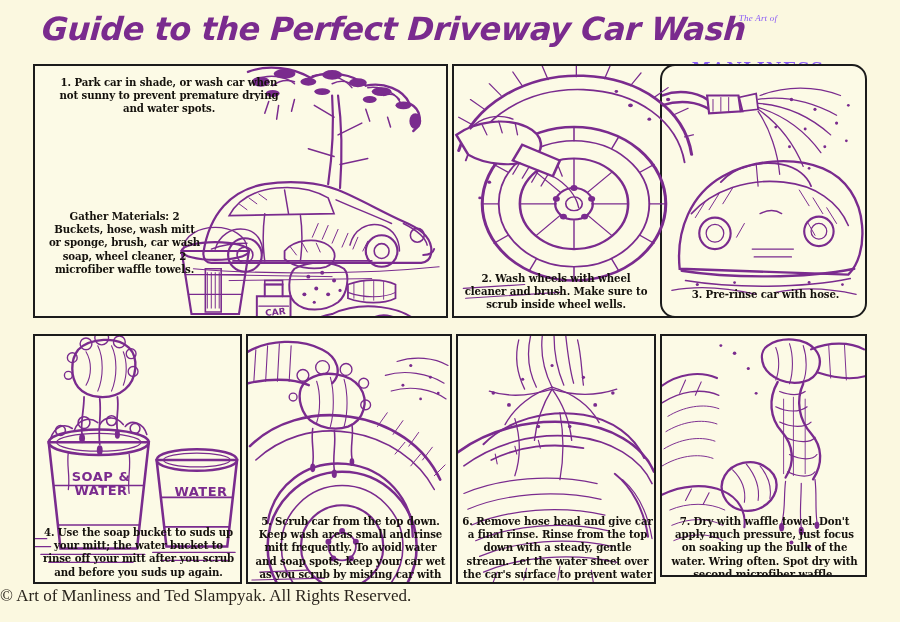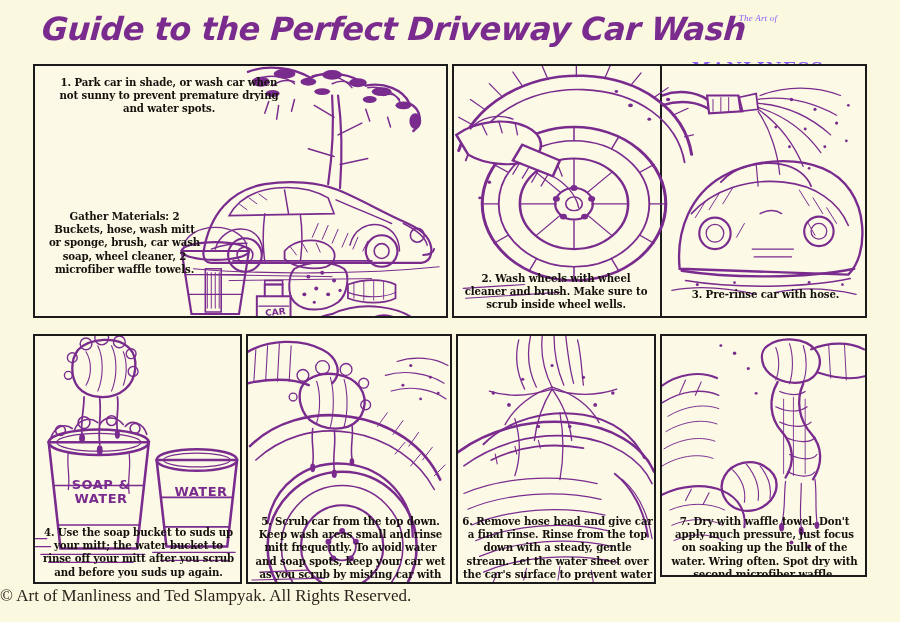--- a/index.html
+++ b/index.html
@@ -345,21 +345,21 @@
               <circle cx="22" cy="134" r="1.4"></circle>
           </g>
 
           <path d="M8 226 L60 222 M10 236 L90 230" stroke-width="1.2"></path>
         </g>
       </svg>
     </div>
     <div class="caption" style="left:8px; width:188px; top:206px;">2. Wash wheels with wheel cleaner and brush. Make sure to scrub inside wheel wells.</div>
   </div>
 
-  <div class="panel" style="left:660px; top:64px; width:207px; height:254px;">
+  <div class="panel" style="left:660px; top:64px; width:207px; height:254px;border-radius:15px;">
     <div class="art">
       <svg viewBox="0 0 207 254" preserveAspectRatio="none">
         <g stroke="#7a2b8e" fill="none" stroke-width="1.5" stroke-linecap="round">
 
           <path d="M0 30 C16 24 34 26 46 34" stroke-width="2.6"></path>
           <path d="M0 40 C18 34 36 36 48 44" stroke-width="2.6"></path>
           <path d="M46 30 L78 30 L82 46 L48 48 Z" stroke-width="2.2" fill="#fcfae6"></path>
           <path d="M78 32 L96 28 L98 44 L80 46 Z" stroke-width="1.8"></path>
           <path d="M52 34 L52 46 M60 32 L60 46 M68 32 L68 46" stroke-width="1"></path>
 
@@ -487,21 +487,21 @@
           <path d="M129 164 L201 164" stroke-width="1.6"></path>
           <path d="M132 194 L198 194" stroke-width="1.6"></path>
 
           <path d="M6 222 L112 222 M14 230 L100 230" stroke-width="1.3"></path>
           <path d="M120 220 L204 220 M128 228 L198 228" stroke-width="1.3"></path>
           <path d="M0 206 L12 206 M0 214 L16 214" stroke-width="1.2"></path>
         </g>
       </svg>
     </div>
 
-    <div class="label-art" style="left:24px; top:142px; width:84px; font-size:13px; letter-spacing:0.5px;">
+    <div class="label-art" style="left:24px; top:134px; width:84px; font-size:13px; letter-spacing:0.5px;">
       <span>SOAP &amp; WATER</span>
     </div>
     <div class="label-art" style="left:132px; top:149px; width:68px; font-size:13px; letter-spacing:0.5px;">
       <span>WATER</span>
     </div>
 
     <div class="caption" style="left:6px; width:195px; top:190px;">4. Use the soap bucket to suds up your mitt; the water bucket to rinse off your mitt after you scrub and before you suds up again.</div>
   </div>
 
   <div class="panel" style="left:246px; top:334px; width:206px; height:250px;">

